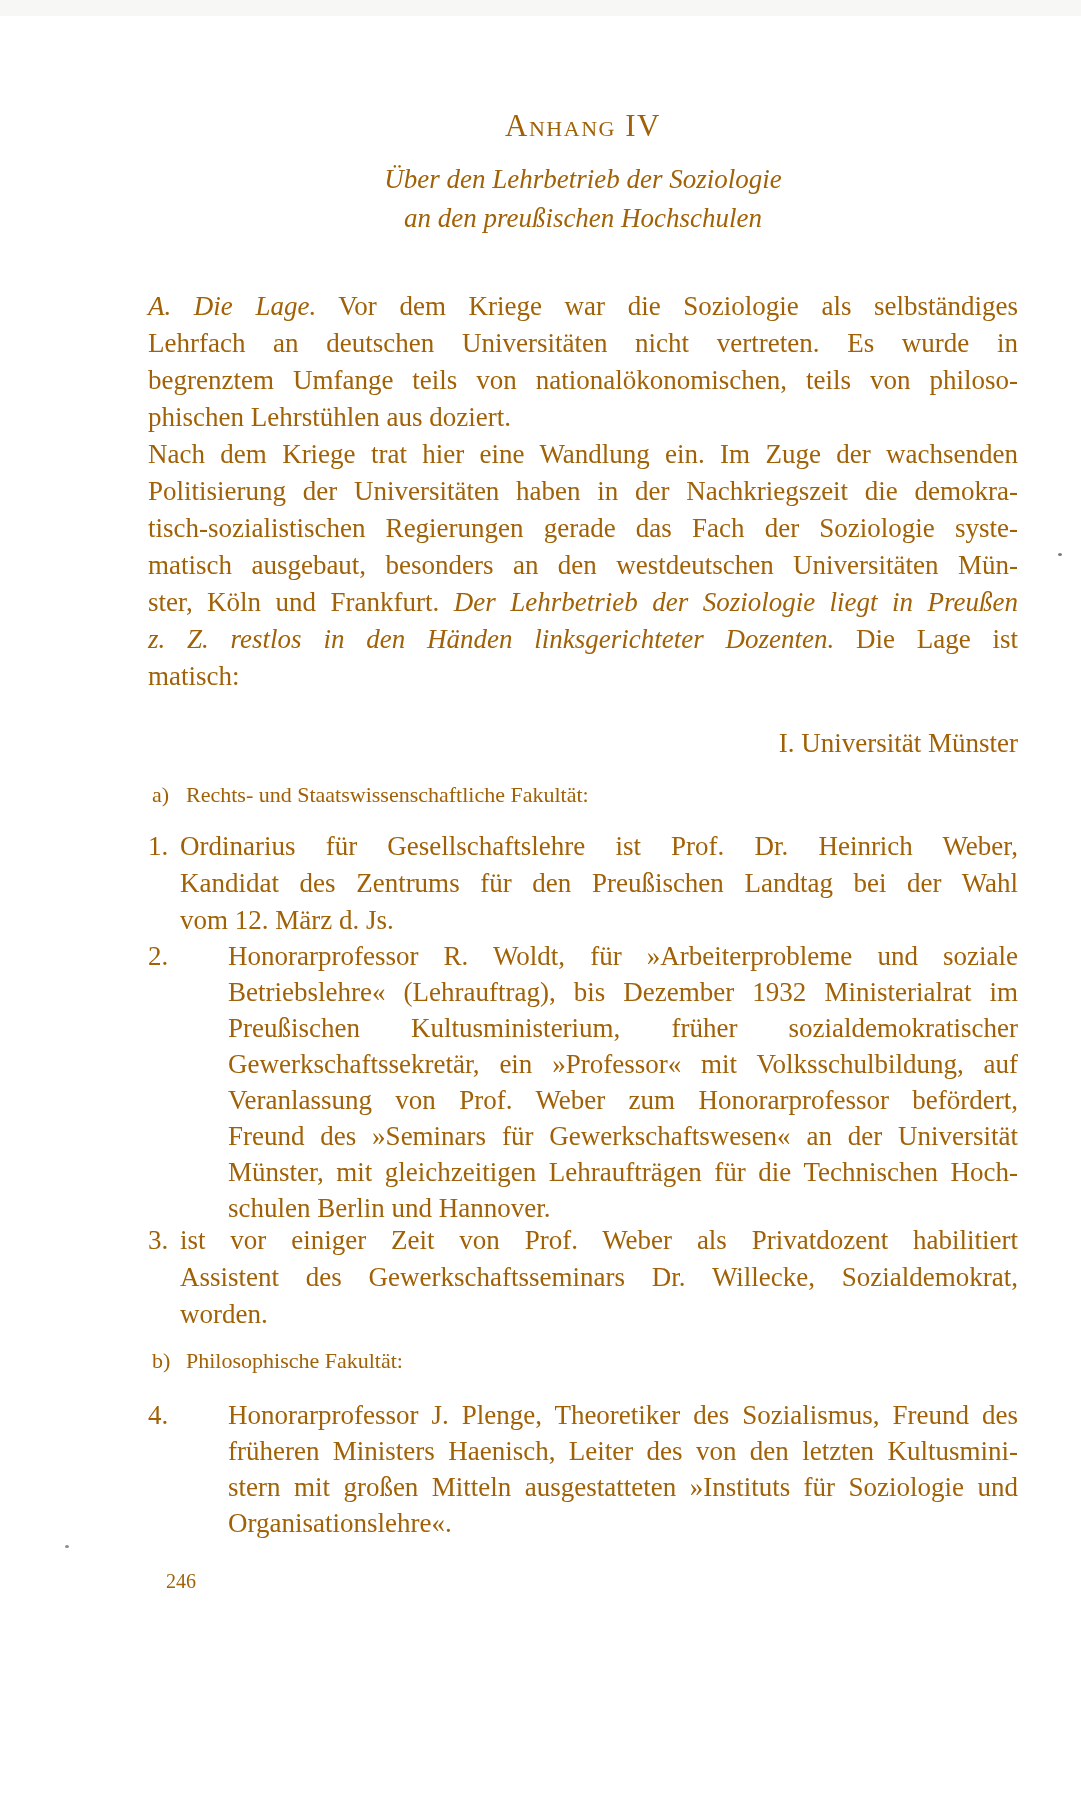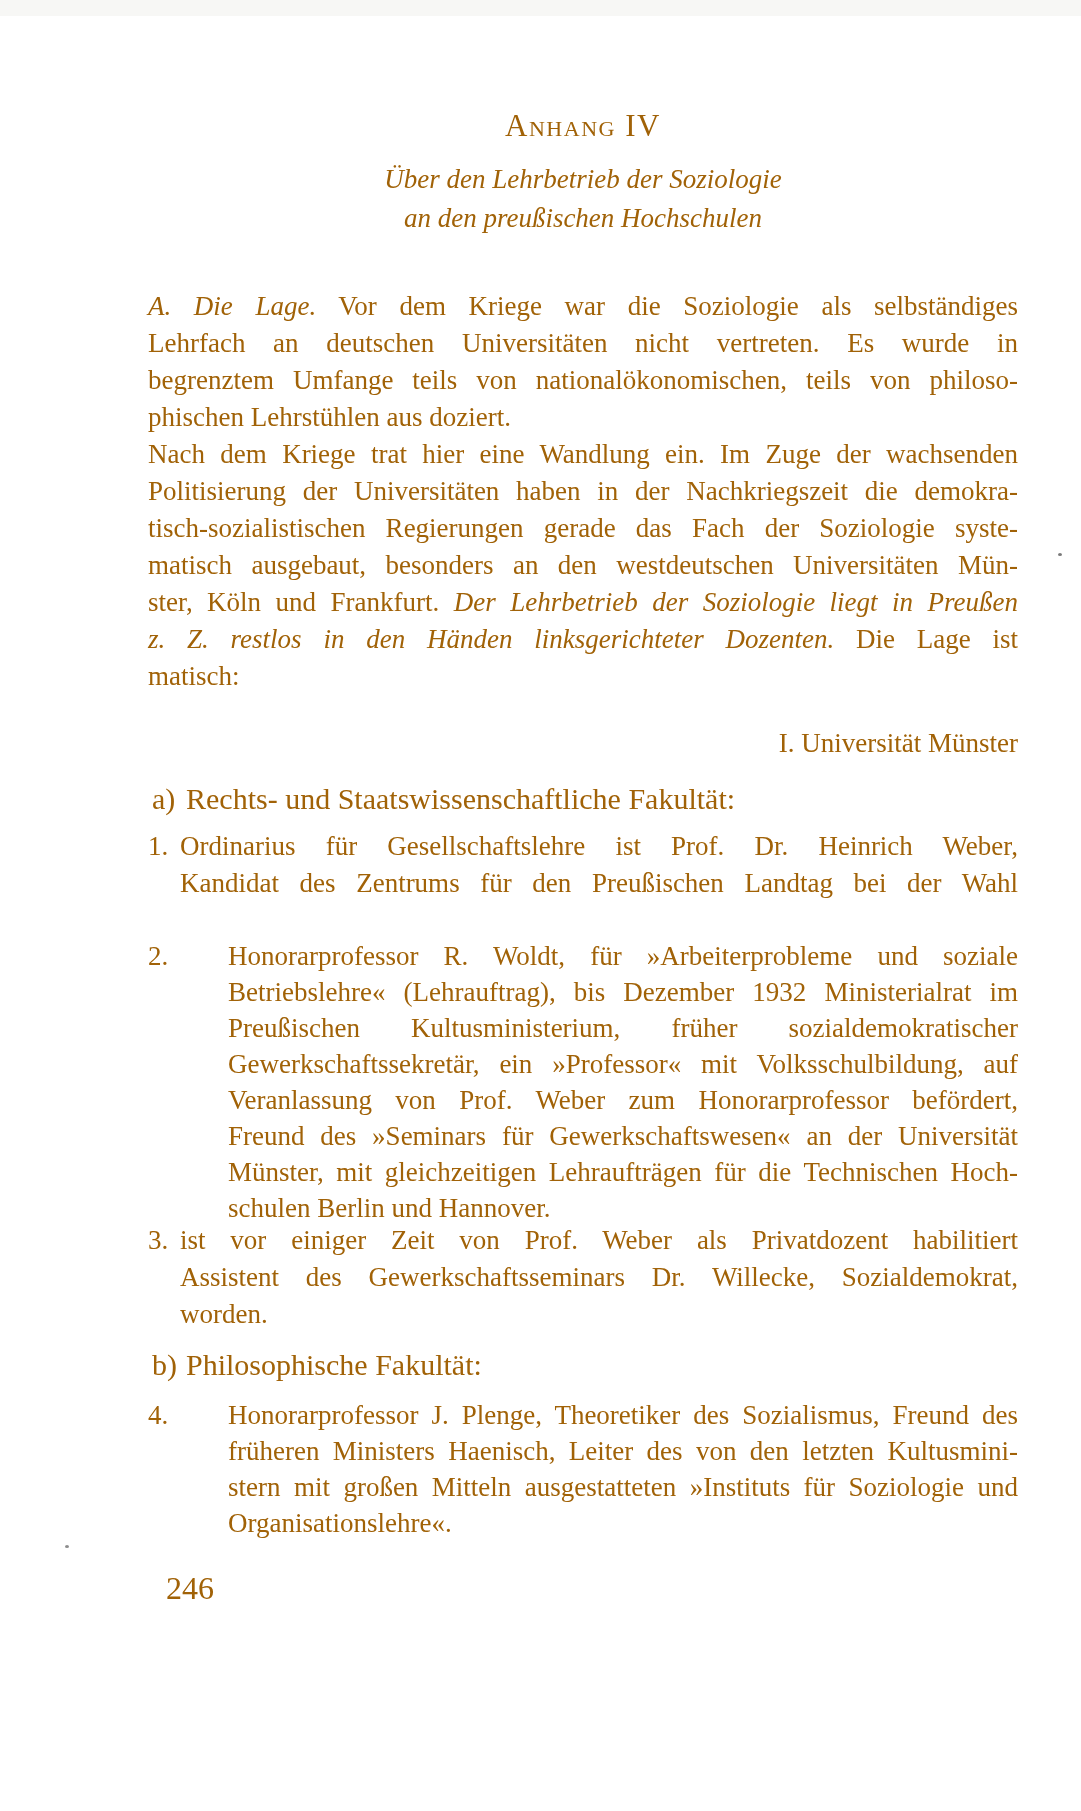--- a/index.html
+++ b/index.html
@@ -31,35 +31,35 @@
     text-align:justify;text-align-last:justify;text-justify:inter-word;
     height:37px;overflow:visible;white-space:nowrap;
   }
   .plain{text-align:left;text-align-last:left;height:37px;}
   .it{font-style:italic;}
   .sec-heading{
     position:absolute;left:148px;top:712px;width:870px;
     text-align:right;font-size:27px;
   }
   .sub-label{
-    position:absolute;left:152px;font-size:30px;
+    position:absolute;left:152px;font-size:22px;
   }
   .sub-label .marker{display:inline-block;min-width:34px;}
   .list-item{
     position:absolute;left:148px;width:870px;
     padding-left:32px;box-sizing:border-box;
     font-size:27px;
   }
   .list-item .marker{
     position:absolute;left:0;top:0;width:30px;text-align:left;
   }
   .lh37{line-height:37px;} .lh37 .jline,.lh37 .plain{height:37px;}
   .lh36{line-height:36px;} .lh36 .jline,.lh36 .plain{height:36px;margin-left:48px;}
   .pagenum{
-    position:absolute;left:166px;top:1554px;font-size:32px;text-align:center;
+    position:absolute;left:166px;top:1554px;font-size:20px;text-align:center;
   }
   .speck{position:absolute;border-radius:50%;background:#7a7a7a;}
   .speck1{left:1058px;top:537px;width:4px;height:3px;}
   .speck2{left:65px;top:1529px;width:4px;height:3px;background:#8d8d8d;}
 </style>
 </head>
 <body>
 
 <div class="page">
 
@@ -87,20 +87,21 @@
   <div class="sec-heading">I. Universität Münster</div>
 
   <div class="sub-label" style="top:766px;">
     <span class="marker">a)</span><span>Rechts- und Staatswissenschaftliche Fakultät:</span>
   </div>
 
   <div class="list-item lh37" style="top:812px;">
     <span class="marker">1.</span>
     <div class="jline">Ordinarius für Gesellschaftslehre ist Prof. Dr. Heinrich Weber,</div>
     <div class="jline">Kandidat des Zentrums für den Preußischen Landtag bei der Wahl</div>
+    <div class="plain">vom 12. März d. Js.</div>
   </div>
 
   <div class="list-item lh36" style="top:922px;">
     <span class="marker">2.</span>
     <div class="jline">Honorarprofessor R. Woldt, für »Arbeiterprobleme und soziale</div>
     <div class="jline">Betriebslehre« (Lehrauftrag), bis Dezember 1932 Ministerialrat im</div>
     <div class="jline">Preußischen Kultusministerium, früher sozialdemokratischer</div>
     <div class="jline">Gewerkschaftssekretär, ein »Professor« mit Volksschulbildung, auf</div>
     <div class="jline">Veranlassung von Prof. Weber zum Honorarprofessor befördert,</div>
     <div class="jline">Freund des »Seminars für Gewerkschaftswesen« an der Universität</div>

